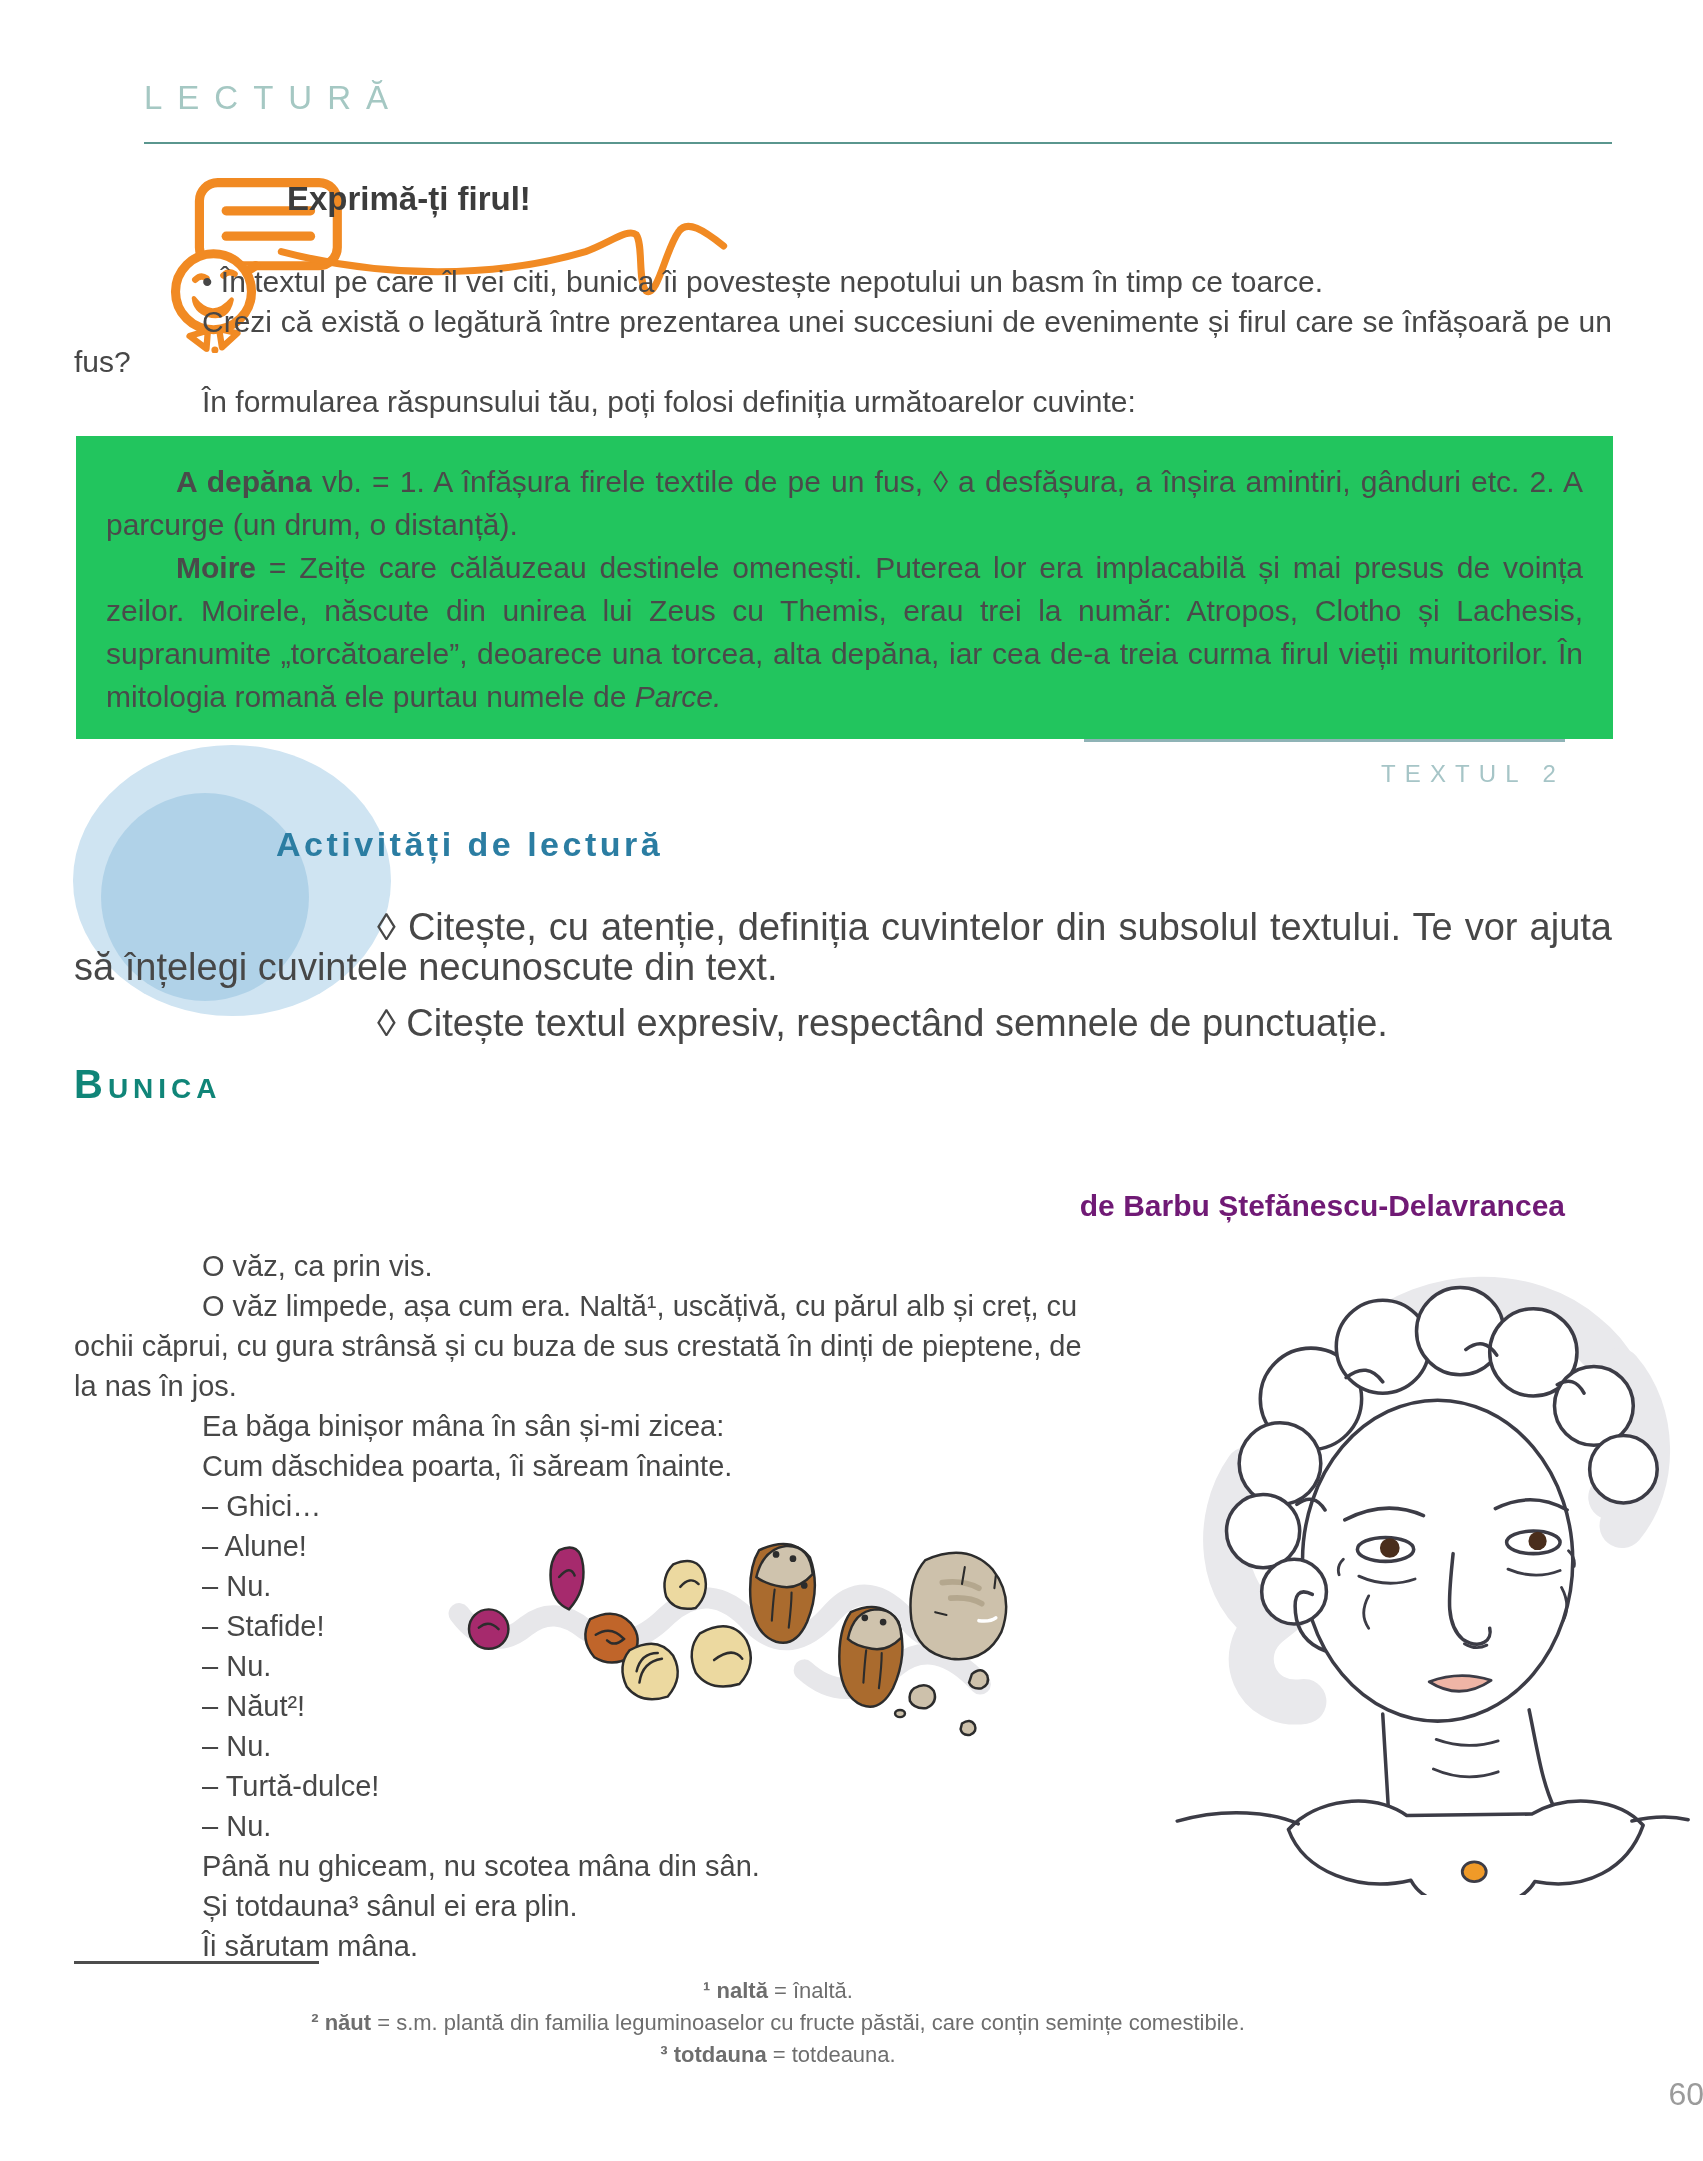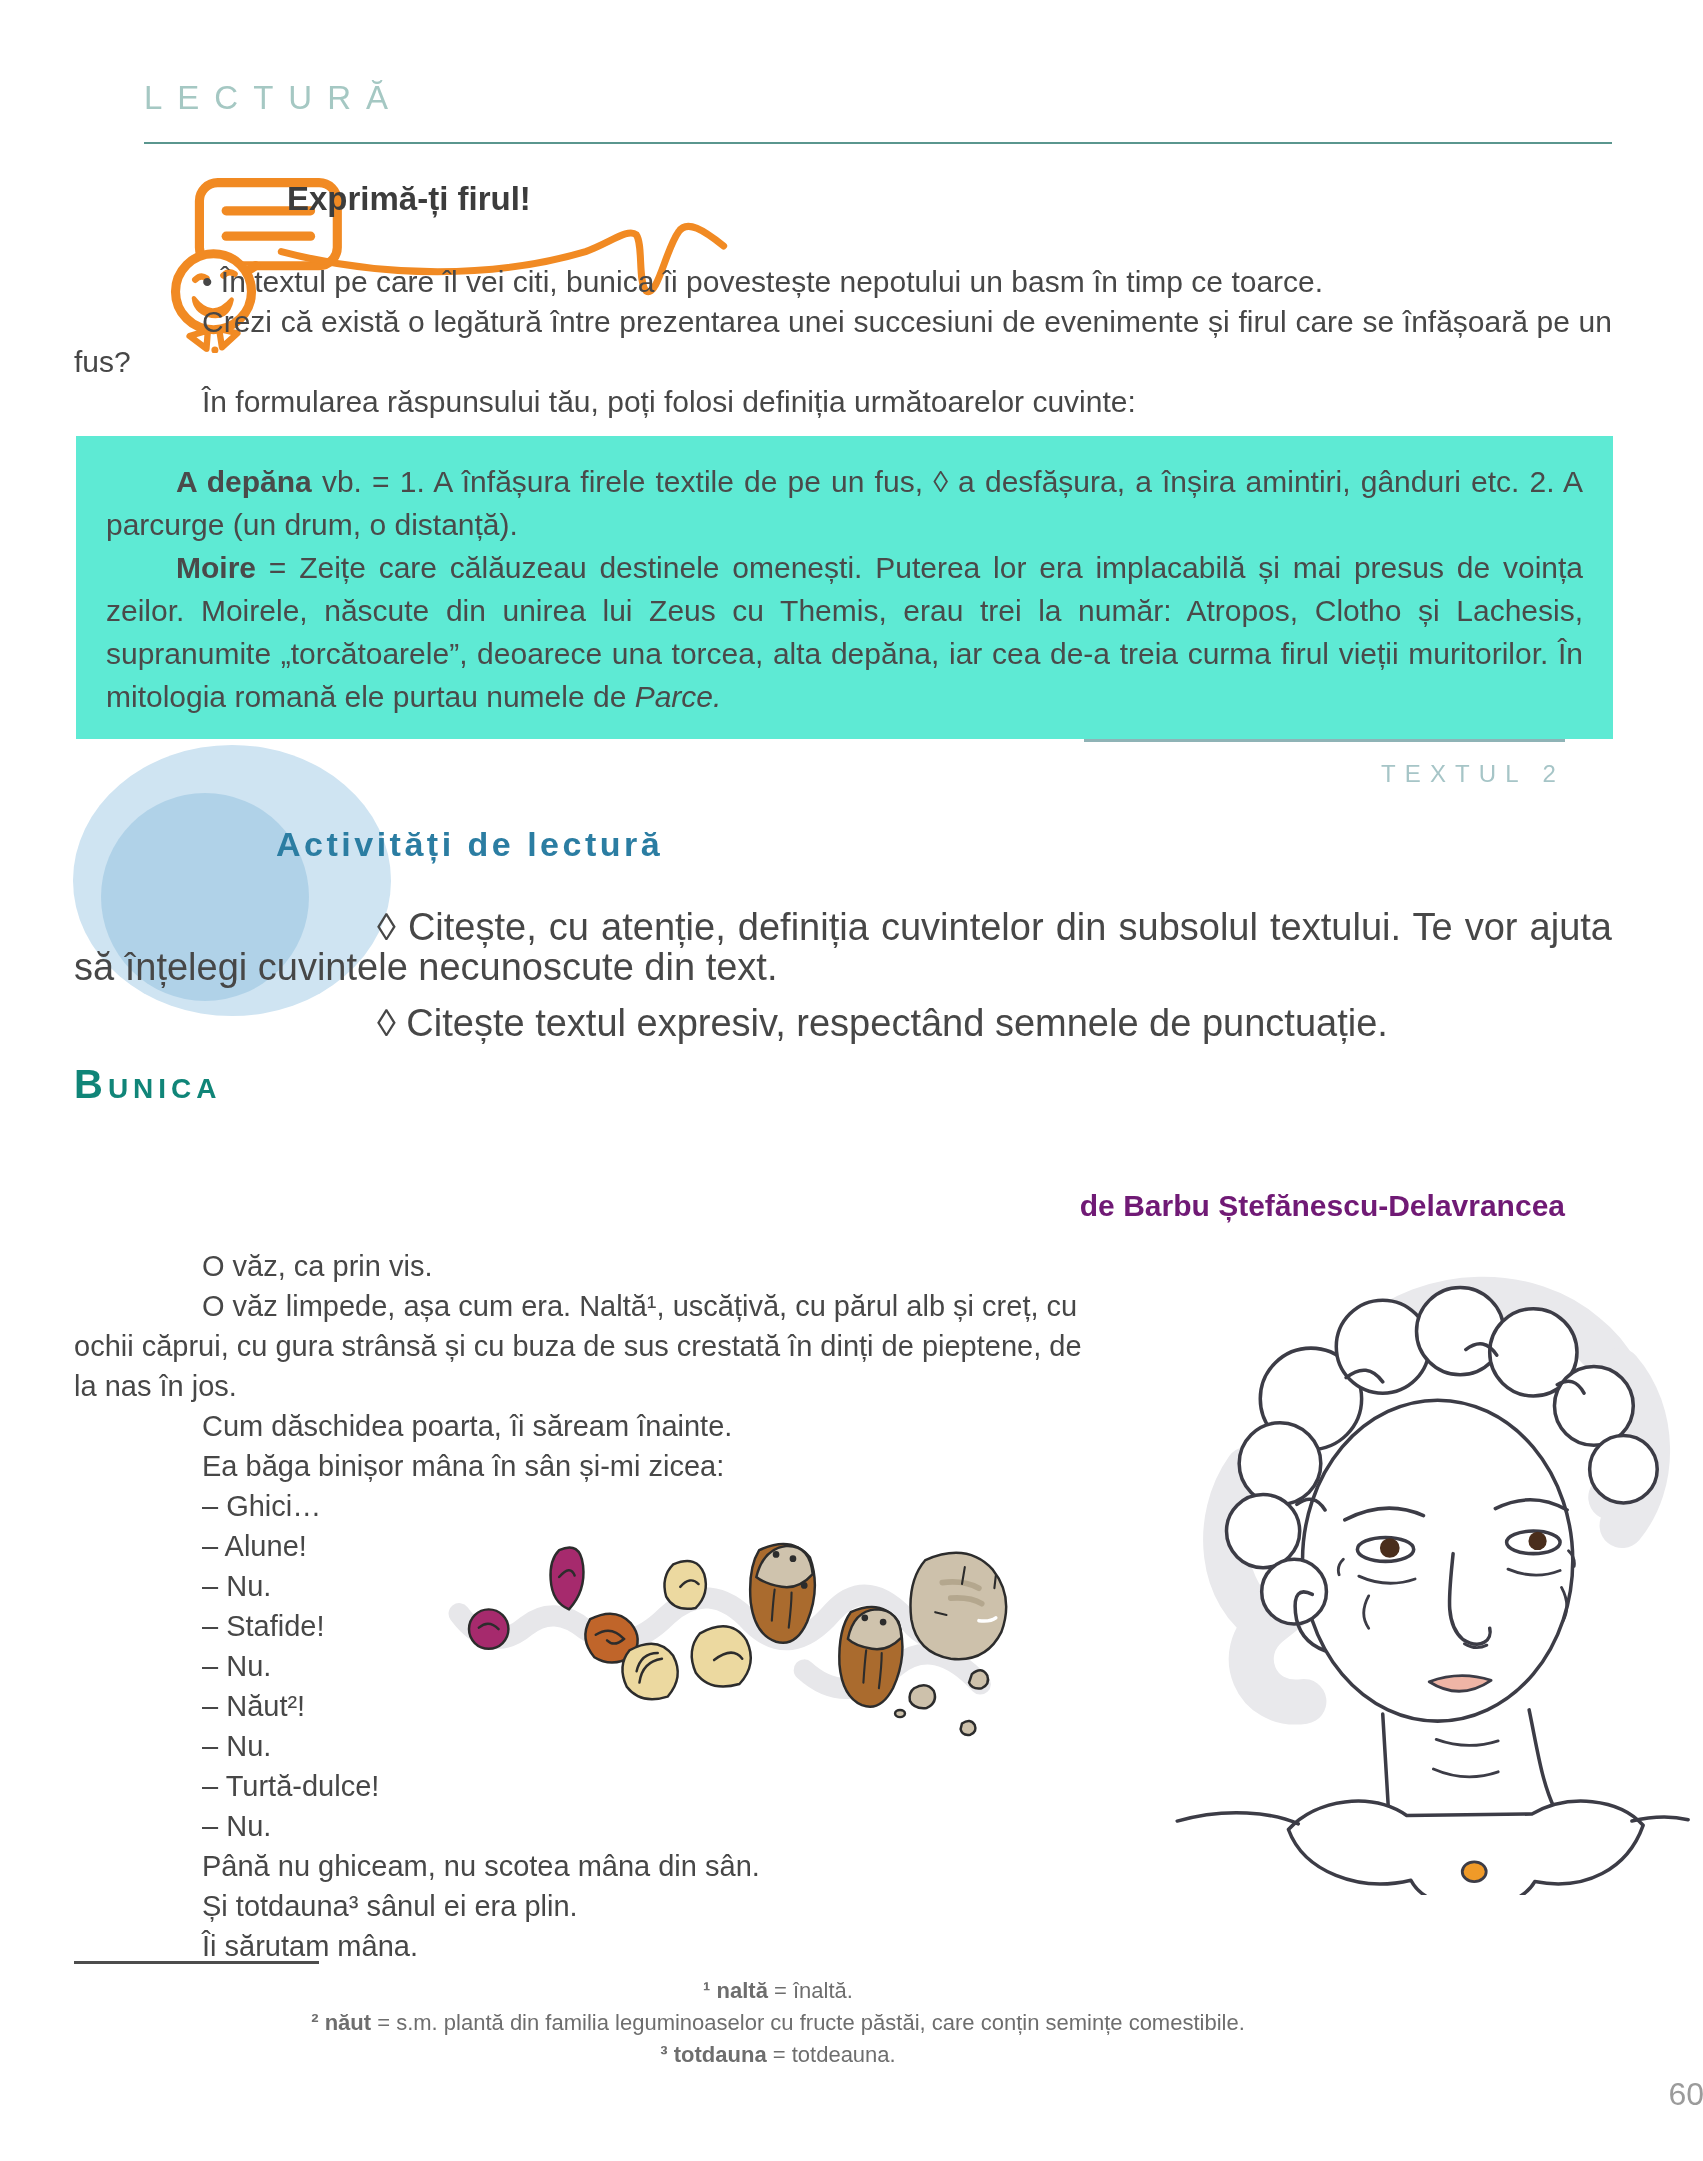--- a/index.html
+++ b/index.html
@@ -12,21 +12,21 @@
   .header-rule{position:absolute;left:144px;top:142px;width:1468px;height:0;border-top:2.8px solid #5a968e;}
   
   .opinion-icon{position:absolute;left:153px;top:177px;width:204px;height:176px;}
   .opinion-title{position:absolute;left:287px;top:180px;font-size:33px;font-weight:bold;color:#3c3c3c;}
   .swoosh{position:absolute;left:277px;top:222px;width:465px;height:81px;}
   .intro{position:absolute;left:74px;top:262px;width:1538px;font-size:30px;line-height:40px;text-align:justify;}
   .intro p{margin:0;}
   .intro p.ind{text-indent:128px;}
   
   .defbox{position:absolute;left:76px;top:436px;width:1537px;box-sizing:border-box;
-    background:#5eead4;padding:24px 30px 21px 30px;font-size:30px;line-height:43px;text-align:justify;color:#4a4a4a;}
+    background:#22c55e;padding:24px 30px 21px 30px;font-size:30px;line-height:43px;text-align:justify;color:#4a4a4a;}
   .defbox p{margin:0;text-indent:70px;}
   
   .t2rule{position:absolute;left:1084px;top:739px;width:481px;height:0;border-top:3.5px solid #8fb3b6;}
   .t2label{position:absolute;left:1084px;top:760px;width:481px;text-align:right;font-size:24px;letter-spacing:9.1px;color:#a6c5c7;}
   
   .circle-outer{position:absolute;left:73px;top:745px;width:318px;height:271px;border-radius:50%;background:#cfe4f2;}
   .circle-inner{position:absolute;left:101px;top:793px;width:208px;height:208px;border-radius:50%;background:#b0d2e8;}
   .activ-title{position:absolute;left:276px;top:825px;font-size:34px;font-weight:bold;letter-spacing:3.5px;color:#2b7da2;}
   .bullets{position:absolute;left:74px;top:907px;width:1538px;font-size:38px;line-height:40px;text-align:justify;}
   .bullets p{margin:0 0 15.5px 0;text-indent:303px;}
@@ -102,22 +102,22 @@
       <p>◊ Citește, cu atenție, definiția cuvintelor din subsolul textului. Te vor ajuta să înțelegi cuvintele necunoscute din text.</p>
       <p>◊ Citește textul expresiv, respectând semnele de punctuație.</p>
     </div>
 
   <div class="bunica">Bunica</div>
   <div class="author">de Barbu Ștefănescu-Delavrancea</div>
 
   <div class="story">
       <p>O văz, ca prin vis.</p>
       <p>O văz limpede, așa cum era. Naltă¹, uscățivă, cu părul alb și creț, cu ochii căprui, cu gura strânsă și cu buza de sus crestată în dinți de pieptene, de la nas în jos.</p>
+      <p>Ea băga binișor mâna în sân și-mi zicea:</p>
       <p>Cum dăschidea poarta, îi săream înainte.</p>
-      <p>Ea băga binișor mâna în sân și-mi zicea:</p>
       <p>– Ghici…</p>
       <p>– Alune!</p>
       <p>– Nu.</p>
       <p>– Stafide!</p>
       <p>– Nu.</p>
       <p>– Năut²!</p>
       <p>– Nu.</p>
       <p>– Turtă-dulce!</p>
       <p>– Nu.</p>
       <p>Până nu ghiceam, nu scotea mâna din sân.</p>

